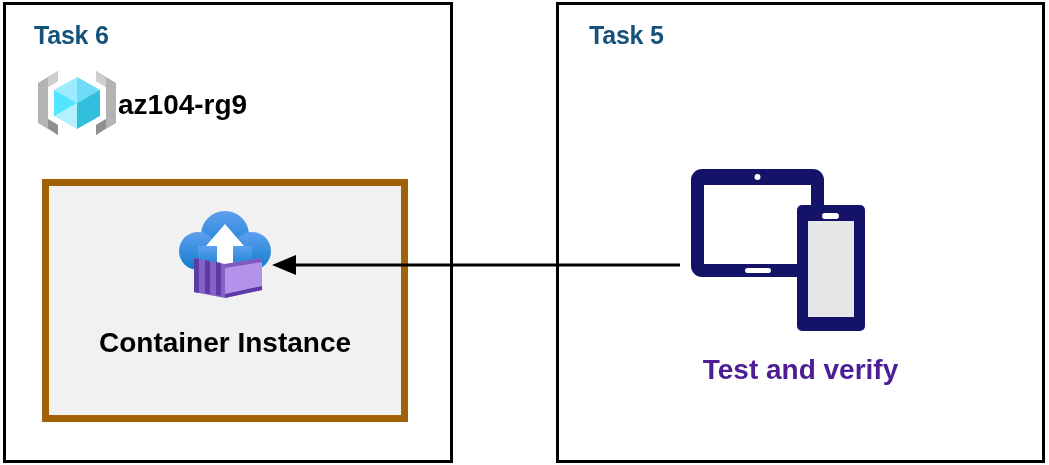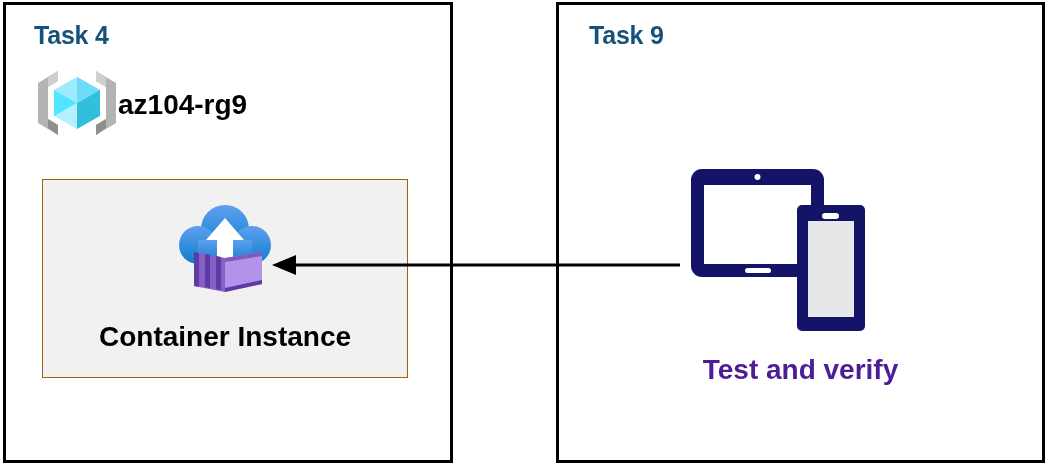--- a/index.html
+++ b/index.html
@@ -66,23 +66,23 @@
     white-space: nowrap;
   }
 
   
   #container-card {
     position: absolute;
     box-sizing: border-box;
     left: 36px;
     top: 174px;
     width: 366px;
-    height: 199px;
+    height: 243px;
     background: #f1f1f1;
-    border: 1px solid #a16207;
+    border: 7px solid #a16207;
   }
   #container-icon-wrap {
     position: absolute;
     left: 50%;
     top: 20px;
     transform: translateX(-50%);
   }
   #container-card-label {
     position: absolute;
     left: 0;
@@ -123,21 +123,21 @@
     pointer-events: none;
   }
 </style>
 </head>
 <body>
 
 <div id="canvas">
 
   <div class="panel" id="panel-task1">
 
-    <div class="panel-title">Task 4</div>
+    <div class="panel-title">Task 6</div>
 
     <div id="rg-row">
       <span>
         <svg width="82" height="72" viewBox="0 0 82 72" aria-hidden="true">
 
           <polygon points="22,4 22,14 12,20 12,52 22,58 22,68 2,56 2,16" fill="#b3b3b3"></polygon>
           <polygon points="22,4 12,11 12,20 22,14" fill="#cfcfcf"></polygon>
           <polygon points="12,52 22,58 22,68 12,61" fill="#8f8f8f"></polygon>
 
           <polygon points="60,4 60,14 70,20 70,52 60,58 60,68 80,56 80,16" fill="#b3b3b3"></polygon>
@@ -187,21 +187,21 @@
           <polygon points="53,58 90,52 90,56 53,62" fill="#7b5bbd"></polygon>
           <polygon points="53,88 90,80 90,84 53,92" fill="#5e3aa6"></polygon>
         </svg>
       </div>
       <div id="container-card-label">Container Instance</div>
     </div>
   </div>
 
   <div class="panel" id="panel-task2">
 
-    <div class="panel-title">Task 9</div>
+    <div class="panel-title">Task 5</div>
 
     <div id="devices-icon-wrap">
       <svg width="194" height="175" viewBox="0 0 194 175" aria-hidden="true">
 
         <rect x="4" y="4" width="133" height="108" rx="11" ry="11" fill="#131368"></rect>
         <rect x="17" y="20" width="107" height="79" fill="#ffffff"></rect>
         <circle cx="70.5" cy="12" r="3" fill="#ffffff"></circle>
         <rect x="58" y="103" width="26" height="5" rx="2.5" ry="2.5" fill="#ffffff"></rect>
 
         <rect x="110" y="40" width="68" height="126" rx="5" ry="5" fill="#131368"></rect>

